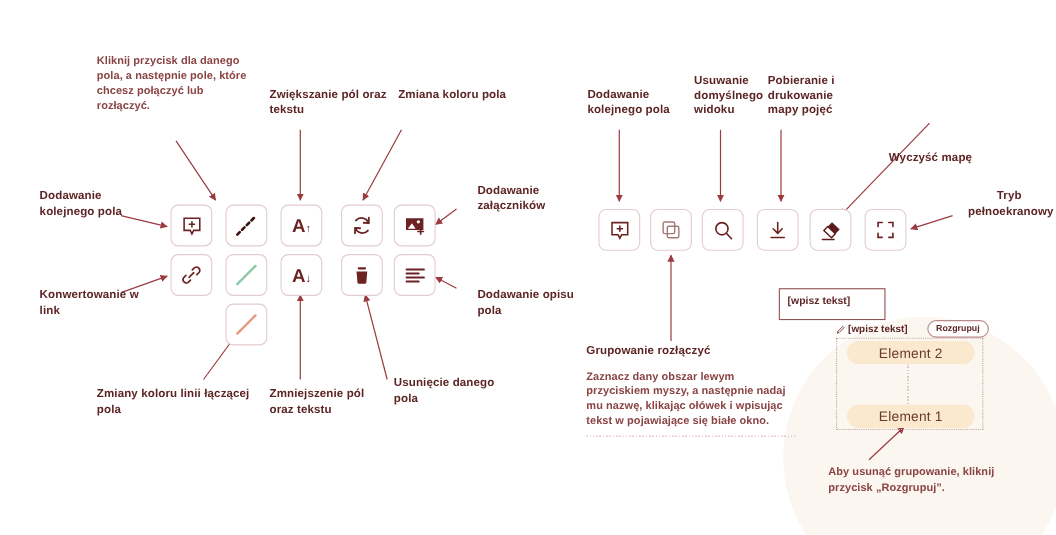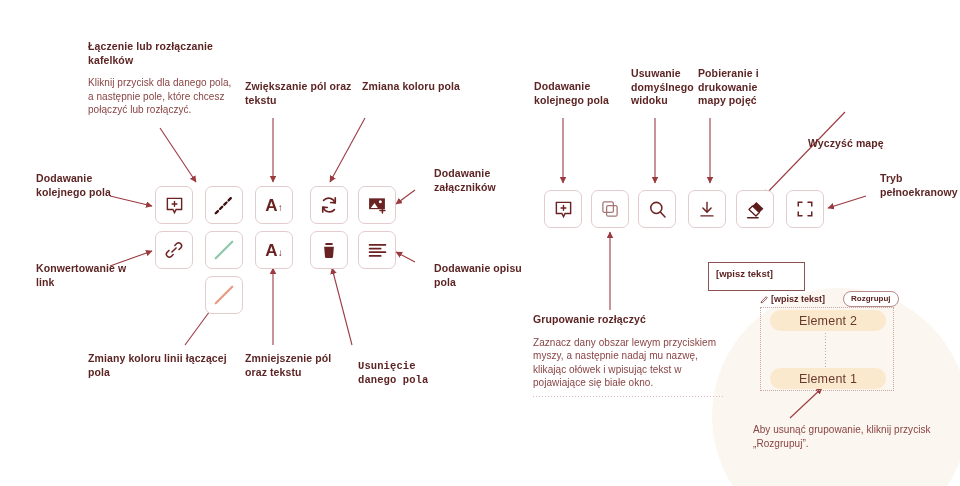--- a/index.html
+++ b/index.html
@@ -6,21 +6,21 @@
   body{
     width:960px;height:486px;background:#ffffff;
     font-family:"Liberation Sans", sans-serif;
     color:#6b2b2b;position:relative;overflow:hidden;
   }
   .stage{position:absolute;inset:0;}
   .abs{position:absolute;}
 
   
   .lbl{font-size:10.5px;font-weight:bold;line-height:13.5px;color:#5d2424;letter-spacing:.1px;}
-  .body{font-size:10px;font-weight:normal;line-height:13.5px;color:#8a4444;letter-spacing:.05px;}
+  .body{font-size:10px;font-weight:bold;line-height:13.5px;color:#8a4444;letter-spacing:.05px;}
 
   
   .blob{
     position:absolute;border-radius:50%;
     background:#fbf6ef;
   }
 
   
   .tile{
     position:absolute;width:38px;height:38px;border-radius:7px;
@@ -109,21 +109,20 @@
       <line x1="845" y1="112" x2="764" y2="196"></line>
       <line x1="866" y1="196" x2="828" y2="208"></line>
 
       <line x1="610" y1="310" x2="610" y2="232"></line>
 
       <line x1="790" y1="418" x2="822" y2="388"></line>
     </g>
   </svg>
 
   <div class="abs" style="left:88px;top:40px;width:145px;">
-    <div class="lbl">Łączenie lub rozłączanie kafelków</div>
     <div class="body" style="margin-top:9px;">Kliknij przycisk dla danego pola, a następnie pole, które chcesz połączyć lub rozłączyć.</div>
   </div>
 
   <div class="abs" style="left:245px;top:80px;width:110px;">
     <div class="lbl">Zwiększanie pól oraz tekstu</div>
   </div>
 
   <div class="abs" style="left:362px;top:80px;width:100px;">
     <div class="lbl">Zmiana koloru pola</div>
   </div>
@@ -145,21 +144,21 @@
   </div>
 
   <div class="abs" style="left:88px;top:352px;width:150px;">
     <div class="lbl">Zmiany koloru linii łączącej pola</div>
   </div>
 
   <div class="abs" style="left:245px;top:352px;width:110px;">
     <div class="lbl">Zmniejszenie pól oraz tekstu</div>
   </div>
 
-  <div class="abs" style="left:358px;top:360px;width:100px;font-family:Liberation Mono, monospace;">
+  <div class="abs" style="left:358px;top:342px;width:100px;">
     <div class="lbl">Usunięcie danego pola</div>
   </div>
 
   <div class="tile" style="left:155px;top:186px;">
     <svg width="19" height="19" viewBox="0 0 24 24">
       <path d="M3 3 H21 V17 H14 L12 21 L10 17 H3 Z" fill="none" stroke="#6b2222" stroke-width="1.8"></path>
       <path d="M12 7 V13 M9 10 H15" stroke="#6b2222" stroke-width="1.8" stroke-linecap="round"></path>
     </svg>
   </div>
 
@@ -239,21 +238,21 @@
   </div>
   <div class="abs" style="left:631px;top:67px;width:68px;">
     <div class="lbl">Usuwanie domyślnego widoku</div>
   </div>
   <div class="abs" style="left:698px;top:67px;width:90px;">
     <div class="lbl">Pobieranie i drukowanie mapy pojęć</div>
   </div>
   <div class="abs" style="left:808px;top:93px;width:100px;margin-top:44px;">
     <div class="lbl">Wyczyść mapę</div>
   </div>
-  <div class="abs" style="left:880px;top:172px;width:75px;">
+  <div class="abs" style="left:880px;top:172px;width:75px;text-align:center;">
     <div class="lbl">Tryb pełnoekranowy</div>
   </div>
 
   <div class="tile" style="left:544px;top:190px;">
     <svg width="19" height="19" viewBox="0 0 24 24">
       <path d="M3 3 H21 V17 H14 L12 21 L10 17 H3 Z" fill="none" stroke="#6b2222" stroke-width="1.8"></path>
       <path d="M12 7 V13 M9 10 H15" stroke="#6b2222" stroke-width="1.8" stroke-linecap="round"></path>
     </svg>
   </div>
   <div class="tile" style="left:591px;top:190px;">

